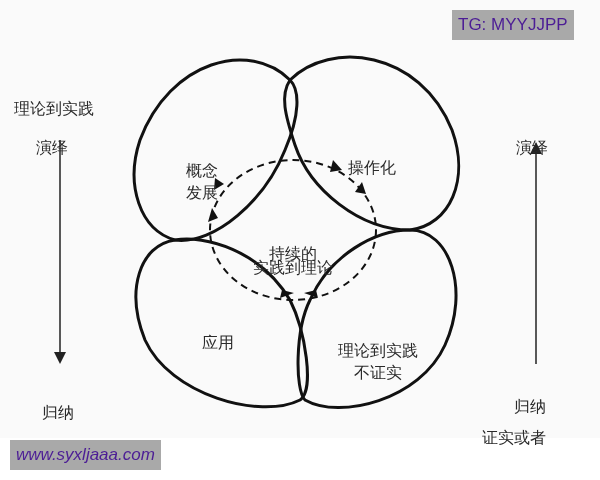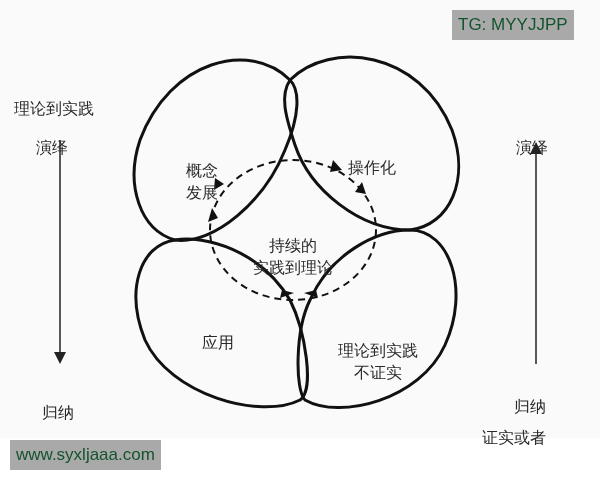--- a/index.html
+++ b/index.html
@@ -1,21 +1,21 @@
 <!DOCTYPE html>
 <html><head>
 <meta charset="utf-8">
 <style>
   html, body { margin:0; padding:0; }
   body { width:600px; height:480px; position:relative; background:#ffffff; overflow:hidden;
          font-family:"DejaVu Sans", sans-serif; color:#222; }
   .canvas { position:absolute; left:0; top:0; width:600px; height:438px; background:#fafafa; }
   svg.diagram { position:absolute; left:0; top:0; width:600px; height:480px; }
   .lbl { position:absolute; font-size:16px; color:#2a2a2a; text-align:center; line-height:22px; white-space:nowrap;margin-top:24px; }
-  .wm { position:absolute; background:#a9a9a9; color:#14532d; font-family:"Liberation Sans", sans-serif; font-size:17px; padding:0 6px; line-height:30px; }
+  .wm { position:absolute; background:#a9a9a9; color:#4c1d95; font-family:"Liberation Sans", sans-serif; font-size:17px; padding:0 6px; line-height:30px; }
 </style>
 </head>
 <body>
 
 <div class="canvas"></div>
 
 <svg class="diagram" viewBox="0 0 600 480">
 
   <g>
     <line x1="60" y1="140" x2="60" y2="354" stroke="#222" stroke-width="1.5"></line>
@@ -40,31 +40,31 @@
     <polygon points="208,222 218,218 212,208"></polygon>
     <polygon points="214,190 224,184 215,178"></polygon>
     <polygon points="330,172 342,170 333,160"></polygon>
     <polygon points="355,192 366,194 362,182"></polygon>
     <polygon points="280,298 294,293 282,290"></polygon>
     <polygon points="318,298 304,293 316,290"></polygon>
   </g>
 </svg>
 
 <div class="wm" style="left:452px; top:10px;">TG: MYYJJPP</div>
-<div class="wm" style="left:10px; top:440px;">www.syxljaaa.com</div>
+<div class="wm" style="left:10px; top:440px;font-style:italic;">www.syxljaaa.com</div>
 
 <div class="lbl" style="left:14px; top:74px;">理论到实践</div>
 <div class="lbl" style="left:36px; top:113px;">演绎</div>
 <div class="lbl" style="left:42px; top:378px;">归纳</div>
 
 <div class="lbl" style="left:516px; top:113px;">演绎</div>
 <div class="lbl" style="left:514px; top:372px;">归纳</div>
 <div class="lbl" style="left:482px; top:403px;">证实或者</div>
 
 <div class="lbl" style="left:186px; top:136px; white-space:pre;">概念
 发展</div>
 <div class="lbl" style="left:348px; top:133px;">操作化</div>
 <div class="lbl" style="left:202px; top:308px;">应用</div>
 <div class="lbl" style="left:338px; top:316px; white-space:pre;">理论到实践
 不证实</div>
 
-<div class="lbl" style="left:248px; top:211px; width:90px;">持续的</div>
+<div class="lbl" style="left:248px; top:219px; width:90px;">持续的</div>
 <div class="lbl" style="left:248px; top:233px; width:90px;">实践到理论</div>
 
 </body></html>

